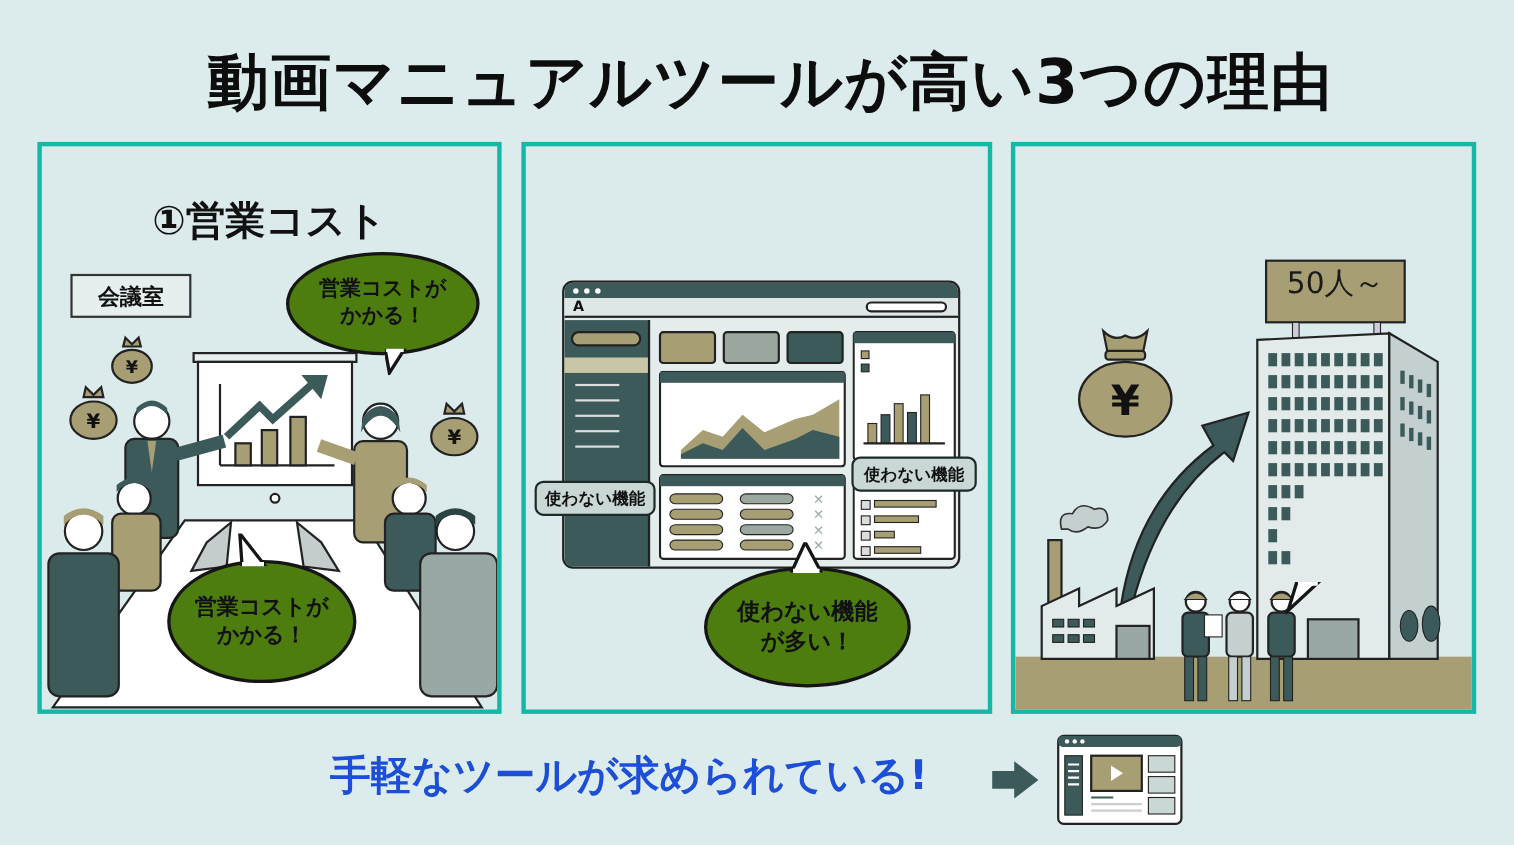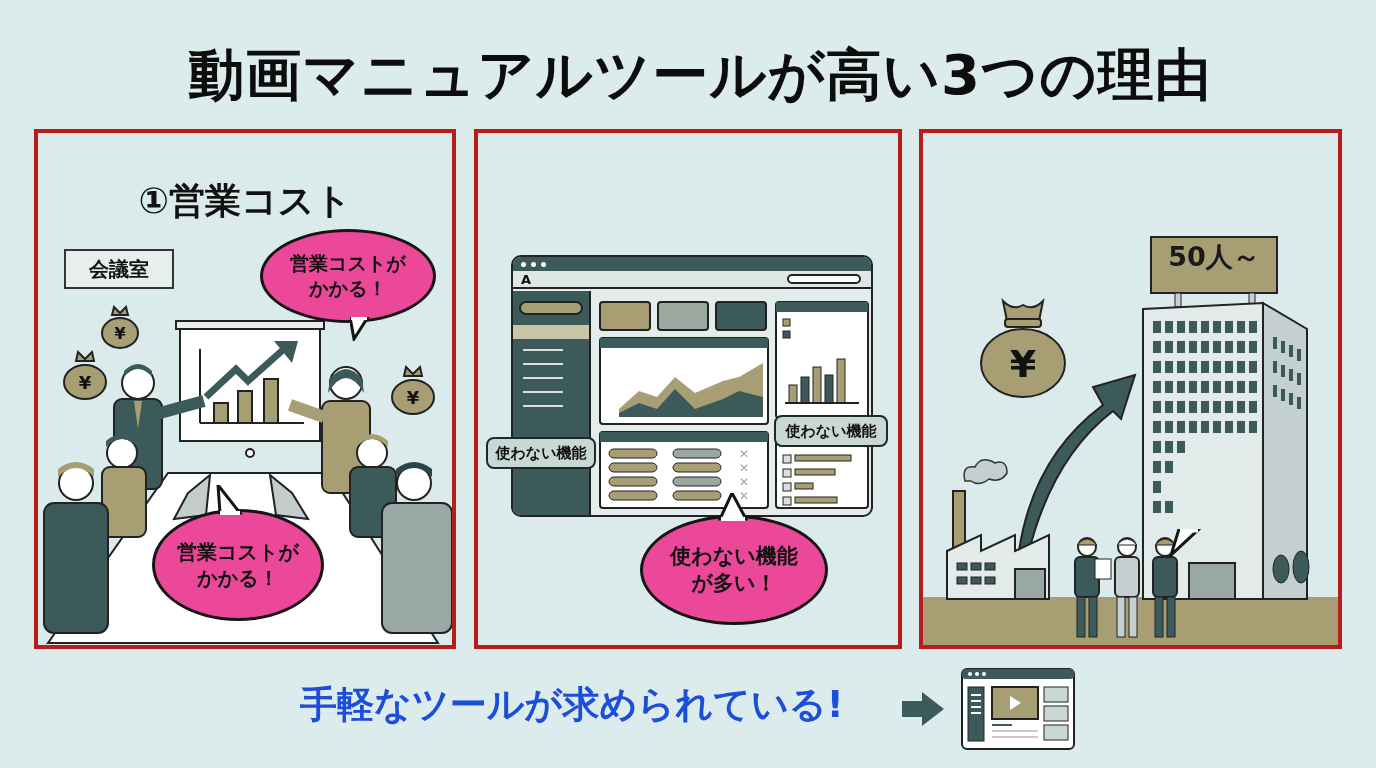--- a/index.html
+++ b/index.html
@@ -10,34 +10,34 @@
     color: #111;
     position: relative;
   }
   .main-title {
     position: absolute; left: 12px; top: 38px; width: 1376px;
     text-align: center; font-size: 56px; font-weight: bold;
     letter-spacing: 1px; color: #0d0d0d;
   }
   .panel {
     position: absolute; top: 129px; height: 520px;
-    border: 4px solid #b91c1c; background: #dbeaea; overflow: hidden;
+    border: 4px solid #14b8a6; background: #dbeaea; overflow: hidden;
   }
   #p1 { left: 34px; width: 422px; }
   #p2 { left: 474px; width: 428px; }
   #p3 { left: 919px; width: 423px; }
   .panel-title {
     position: absolute; top: 44px; left: 0; width: 100%;
     text-align: center; font-size: 36px; font-weight: bold; color: #111;
   }
   .abs { position: absolute; }
   .bubble {
-    position: absolute; background: #ec4899; border: 3px solid #151515;
+    position: absolute; background: #4d7c0f; border: 3px solid #151515;
     border-radius: 50%; display: flex; align-items: center; justify-content: center;
-    text-align: center; font-weight: bold; line-height: 1.3;
+    text-align: center; font-weight: bold; line-height: 1.3; font-family: Liberation Serif, serif;
   }
   .sign {
     position: absolute; background: #e6eeee; border: 2px solid #333;
     font-weight: bold; font-size: 20px; display: flex; align-items: center; justify-content: center;
   }
   .tag {
     position: absolute; background: #c9d7d5; border: 2px solid #1c2a2a; border-radius: 8px;
     font-weight: bold; font-size: 15px; display: flex; align-items: center; justify-content: center;
     color: #111;
   }
@@ -319,21 +319,21 @@
         <rect x="158" y="140" width="4" height="12"></rect>
       <rect x="134" y="152" width="4" height="12"></rect>
         <rect x="142" y="156" width="4" height="12"></rect>
         <rect x="150" y="160" width="4" height="12"></rect>
         <rect x="158" y="164" width="4" height="12"></rect>
     </g>
     <rect x="50" y="330" width="46" height="36" fill="#9aa8a5" stroke="#222" stroke-width="2"></rect>
     <ellipse cx="142" cy="336" rx="8" ry="14" fill="#3d5a5a" stroke="#222"></ellipse>
     <ellipse cx="162" cy="334" rx="8" ry="16" fill="#3d5a5a" stroke="#222"></ellipse>
   </svg>
-  <div class="abs" style="left:228px;top:106px;width:126px;height:36px;display:flex;align-items:center;justify-content:center;font-size:27px;font-weight:bold;color:#1a1a1a;border-radius:20px;">50人～</div>
+  <div class="abs" style="left:228px;top:106px;width:126px;height:36px;display:flex;align-items:center;justify-content:center;font-size:27px;font-weight:normal;color:#1a1a1a;border-radius:20px;">50人～</div>
 
   <svg class="abs" style="left:52px;top:162px" width="96" height="104">
     <path d="M28 6 Q38 16 48 10 Q58 16 68 6 L64 26 L32 26 Z" fill="#a89e74" stroke="#222" stroke-width="2"></path>
     <rect x="30" y="24" width="36" height="8" rx="3" fill="#a89e74" stroke="#222" stroke-width="2"></rect>
     <ellipse cx="48" cy="68" rx="42" ry="34" fill="#a89e74" stroke="#222" stroke-width="2"></ellipse>
     <text x="48" y="82" font-size="38" font-weight="bold" text-anchor="middle" fill="#111">¥</text>
   </svg>
 
   <svg class="abs" style="left:90px;top:224px" width="130" height="200">
     <path d="M6 194 Q20 100 90 48 L80 30 L122 18 L108 62 L100 54 Q40 100 16 194 Z" fill="#3d5a5a" stroke="#222" stroke-width="2"></path>

